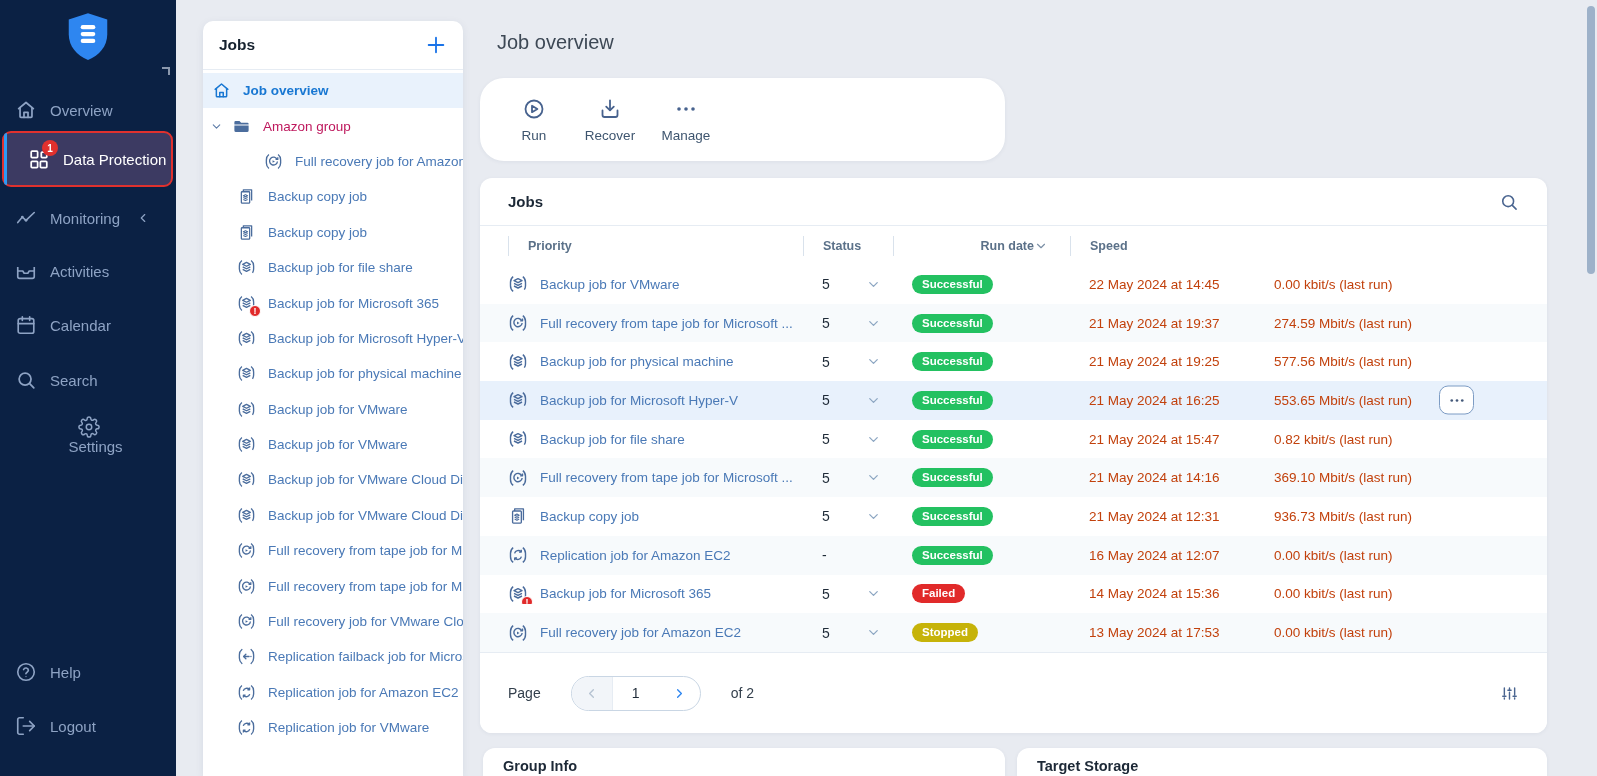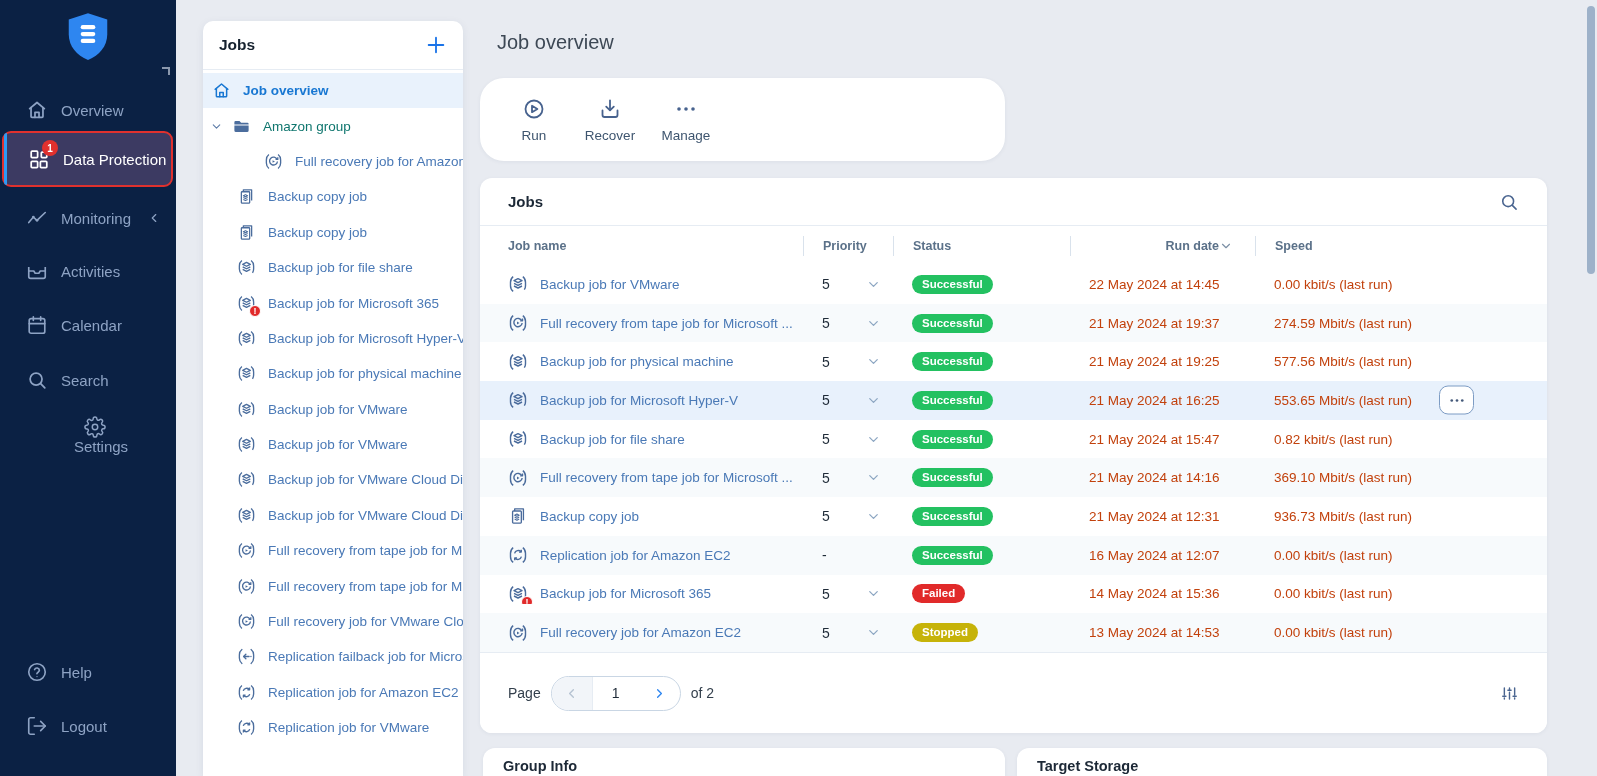--- a/index.html
+++ b/index.html
@@ -6,21 +6,21 @@
   html,body { width:1597px; height:776px; overflow:hidden; }
   body { font-family:"Liberation Sans", sans-serif; }
   .app { position:relative; width:1597px; height:776px; background:#e8ebf1; overflow:hidden; }
 
   
   .sidebar { position:absolute; left:0; top:0; width:176px; height:776px; background:#0b2144; }
   .logo { position:absolute; left:66px; top:12px; width:44px; height:50px; }
   .logo svg { width:100%; height:100%; }
   .resize-handle { position:absolute; right:5px; top:62px; width:10px; height:9px; color:#8b98ad; }
   .resize-handle svg { width:100%; height:100%; }
-  .side-item { position:absolute; left:16px; right:0; height:36px; display:flex; align-items:center;
+  .side-item { position:absolute; left:5px; right:0; height:36px; display:flex; align-items:center;
     padding-left:10px; color:#8ea3c4; font-size:15px; cursor:pointer; }
   .side-item .icon { width:22px; height:22px; margin-right:13px; flex:none; position:relative; }
   .side-item .icon svg { width:100%; height:100%; display:block; }
   .side-item.selected { left:2px; right:3px; height:56px; background:#3c3a62; border:2px solid #e0312e;
     border-radius:9px; color:#ffffff; padding-left:24px; }
   .side-item.selected::before { content:''; position:absolute; left:0; top:0; bottom:0; width:3px;
     background:#2e9bf5; border-radius:9px 0 0 9px; }
   .nav-badge { position:absolute; top:-8px; right:-8px; min-width:16px; height:16px; background:#e0312e;
     border-radius:50%; color:#fff; font-size:10px; font-weight:bold; display:flex; align-items:center;
     justify-content:center; }
@@ -35,21 +35,21 @@
   .add-btn { margin-left:auto; width:22px; height:22px; border:none; background:none; color:#1a73e8; cursor:pointer; padding:0; }
   .add-btn svg { width:100%; height:100%; }
   .tree-body { padding-top:3px; }
   .tree-item { height:35.4px; display:flex; align-items:center; font-size:13.5px; color:#4a79b6;
     white-space:nowrap; overflow:hidden; cursor:pointer; }
   .tree-item .ti { width:19px; height:19px; color:#4b6d9d; flex:none; position:relative; margin-right:12px; }
   .tree-item .ti svg { width:100%; height:100%; display:block; }
   .tree-item .t-chev { width:13px; height:13px; color:#5d7ca8; flex:none; margin-right:9px; }
   .tree-item .t-chev svg { width:100%; height:100%; }
   .tree-item.lvl0 { padding-left:9px; }
-  .tree-item.grp  { padding-left:7px; color:#0f766e; }
+  .tree-item.grp  { padding-left:7px; color:#be185d; }
   .tree-item.lvl1 { padding-left:34px; }
   .tree-item.lvl2 { padding-left:61px; }
   .tree-item.selected { background:#e9f2fc; color:#1877d2; font-weight:bold; }
   .tree-item.selected .ti { color:#1877d2; }
   .tree-label { overflow:hidden; white-space:nowrap; }
   .err-dot { position:absolute; right:-5px; bottom:-4px; width:12px; height:12px; background:#e12a2a;
     border-radius:50%; color:#fff; font-size:9px; font-weight:bold; display:flex; align-items:center;
     justify-content:center; border:1px solid #fff; }
 
   
@@ -97,21 +97,21 @@
   .badge.successful { background:#23c161; }
   .badge.failed { background:#e12a2a; }
   .badge.stopped { background:#c6b309; }
   .cell-date, .cell-speed { padding-left:19px; color:#c2410c; }
   .row-actions { position:absolute; right:73px; top:50%; transform:translateY(-50%); width:35px; height:29px;
     border:1px solid #7d9cc4; border-radius:9px; background:#fff; color:#44597a; display:flex;
     align-items:center; justify-content:center; cursor:pointer; }
   .row-actions svg { width:18px; height:18px; }
 
   .pagination { position:absolute; left:0; right:0; bottom:0; height:81px; border-top:1px solid #e6ecf3;
-    display:flex; align-items:center; padding:0 28px; gap:10px; font-size:14px; color:#333f4c; background:#fff; }
+    display:flex; align-items:center; padding:0 28px; gap:30px; font-size:14px; color:#333f4c; background:#fff; }
   .pager { display:flex; height:35px; border:1px solid #c9d6e4; border-radius:17.5px; overflow:hidden; background:#fff; }
   .pager > * { display:flex; align-items:center; justify-content:center; }
   .pager-prev { width:41px; background:#f2f5f9; color:#b6c3d2; border-right:1px solid #e6ecf3; cursor:default; border-style:none solid none none; }
   .pager-prev svg, .pager-next svg { width:15px; height:15px; }
   .pager-num { width:46px; color:#1f2b38; }
   .pager-next { width:41px; color:#2e86f0; cursor:pointer; }
   .filter-btn { margin-left:auto; width:19px; height:19px; color:#49648f; cursor:pointer; }
   .filter-btn svg { width:100%; height:100%; }
 
   .bottom-card { position:absolute; top:748px; height:28px; background:#fff; border-radius:12px 12px 0 0;
@@ -513,23 +513,20 @@
       <div class="jobs-header">
         <span class="jobs-title">Jobs</span>
         <span class="search-btn">
           <svg viewBox="0 0 24 24" fill="none" stroke="currentColor" stroke-width="1.9" stroke-linecap="round">
               <circle cx="11" cy="11" r="6.5"></circle>
               <path d="m16 16 4.5 4.5"></path>
             </svg>
         </span>
       </div>
       <div class="thead" id="thead">
-          <div class="th first">
-            <span>Job name</span>
-          </div>
           <div class="th">
             <span>Priority</span>
           </div>
           <div class="th">
             <span>Status</span>
           </div>
           <div class="th sortable">
             <span>Run date</span>
             <span class="sort-chev"><svg viewBox="0 0 24 24" fill="none" stroke="currentColor" stroke-width="2" stroke-linecap="round" stroke-linejoin="round">
                 <path d="m6 9 6 6 6-6"></path>
@@ -766,21 +763,21 @@
               </span>
               <span class="job-link">Full recovery job for Amazon EC2</span>
             </div>
             <div class="cell-priority">
               <span class="pri-val">5</span>
               <span class="pri-chev"><svg viewBox="0 0 24 24" fill="none" stroke="currentColor" stroke-width="2" stroke-linecap="round" stroke-linejoin="round">
                   <path d="m6 9 6 6 6-6"></path>
                 </svg></span>
             </div>
             <div class="cell-status"><span class="badge stopped">Stopped</span></div>
-            <div class="cell-date">13 May 2024 at 14:53</div>
+            <div class="cell-date">13 May 2024 at 17:53</div>
             <div class="cell-speed">0.00 kbit/s (last run)</div>
           </div>
         </div>
       <div class="pagination">
         <span>Page</span>
         <div class="pager">
           <span class="pager-prev">
             <svg viewBox="0 0 24 24" fill="none" stroke="currentColor" stroke-width="2.2" stroke-linecap="round" stroke-linejoin="round">
                 <path d="m15 6-6 6 6 6"></path>
               </svg>

